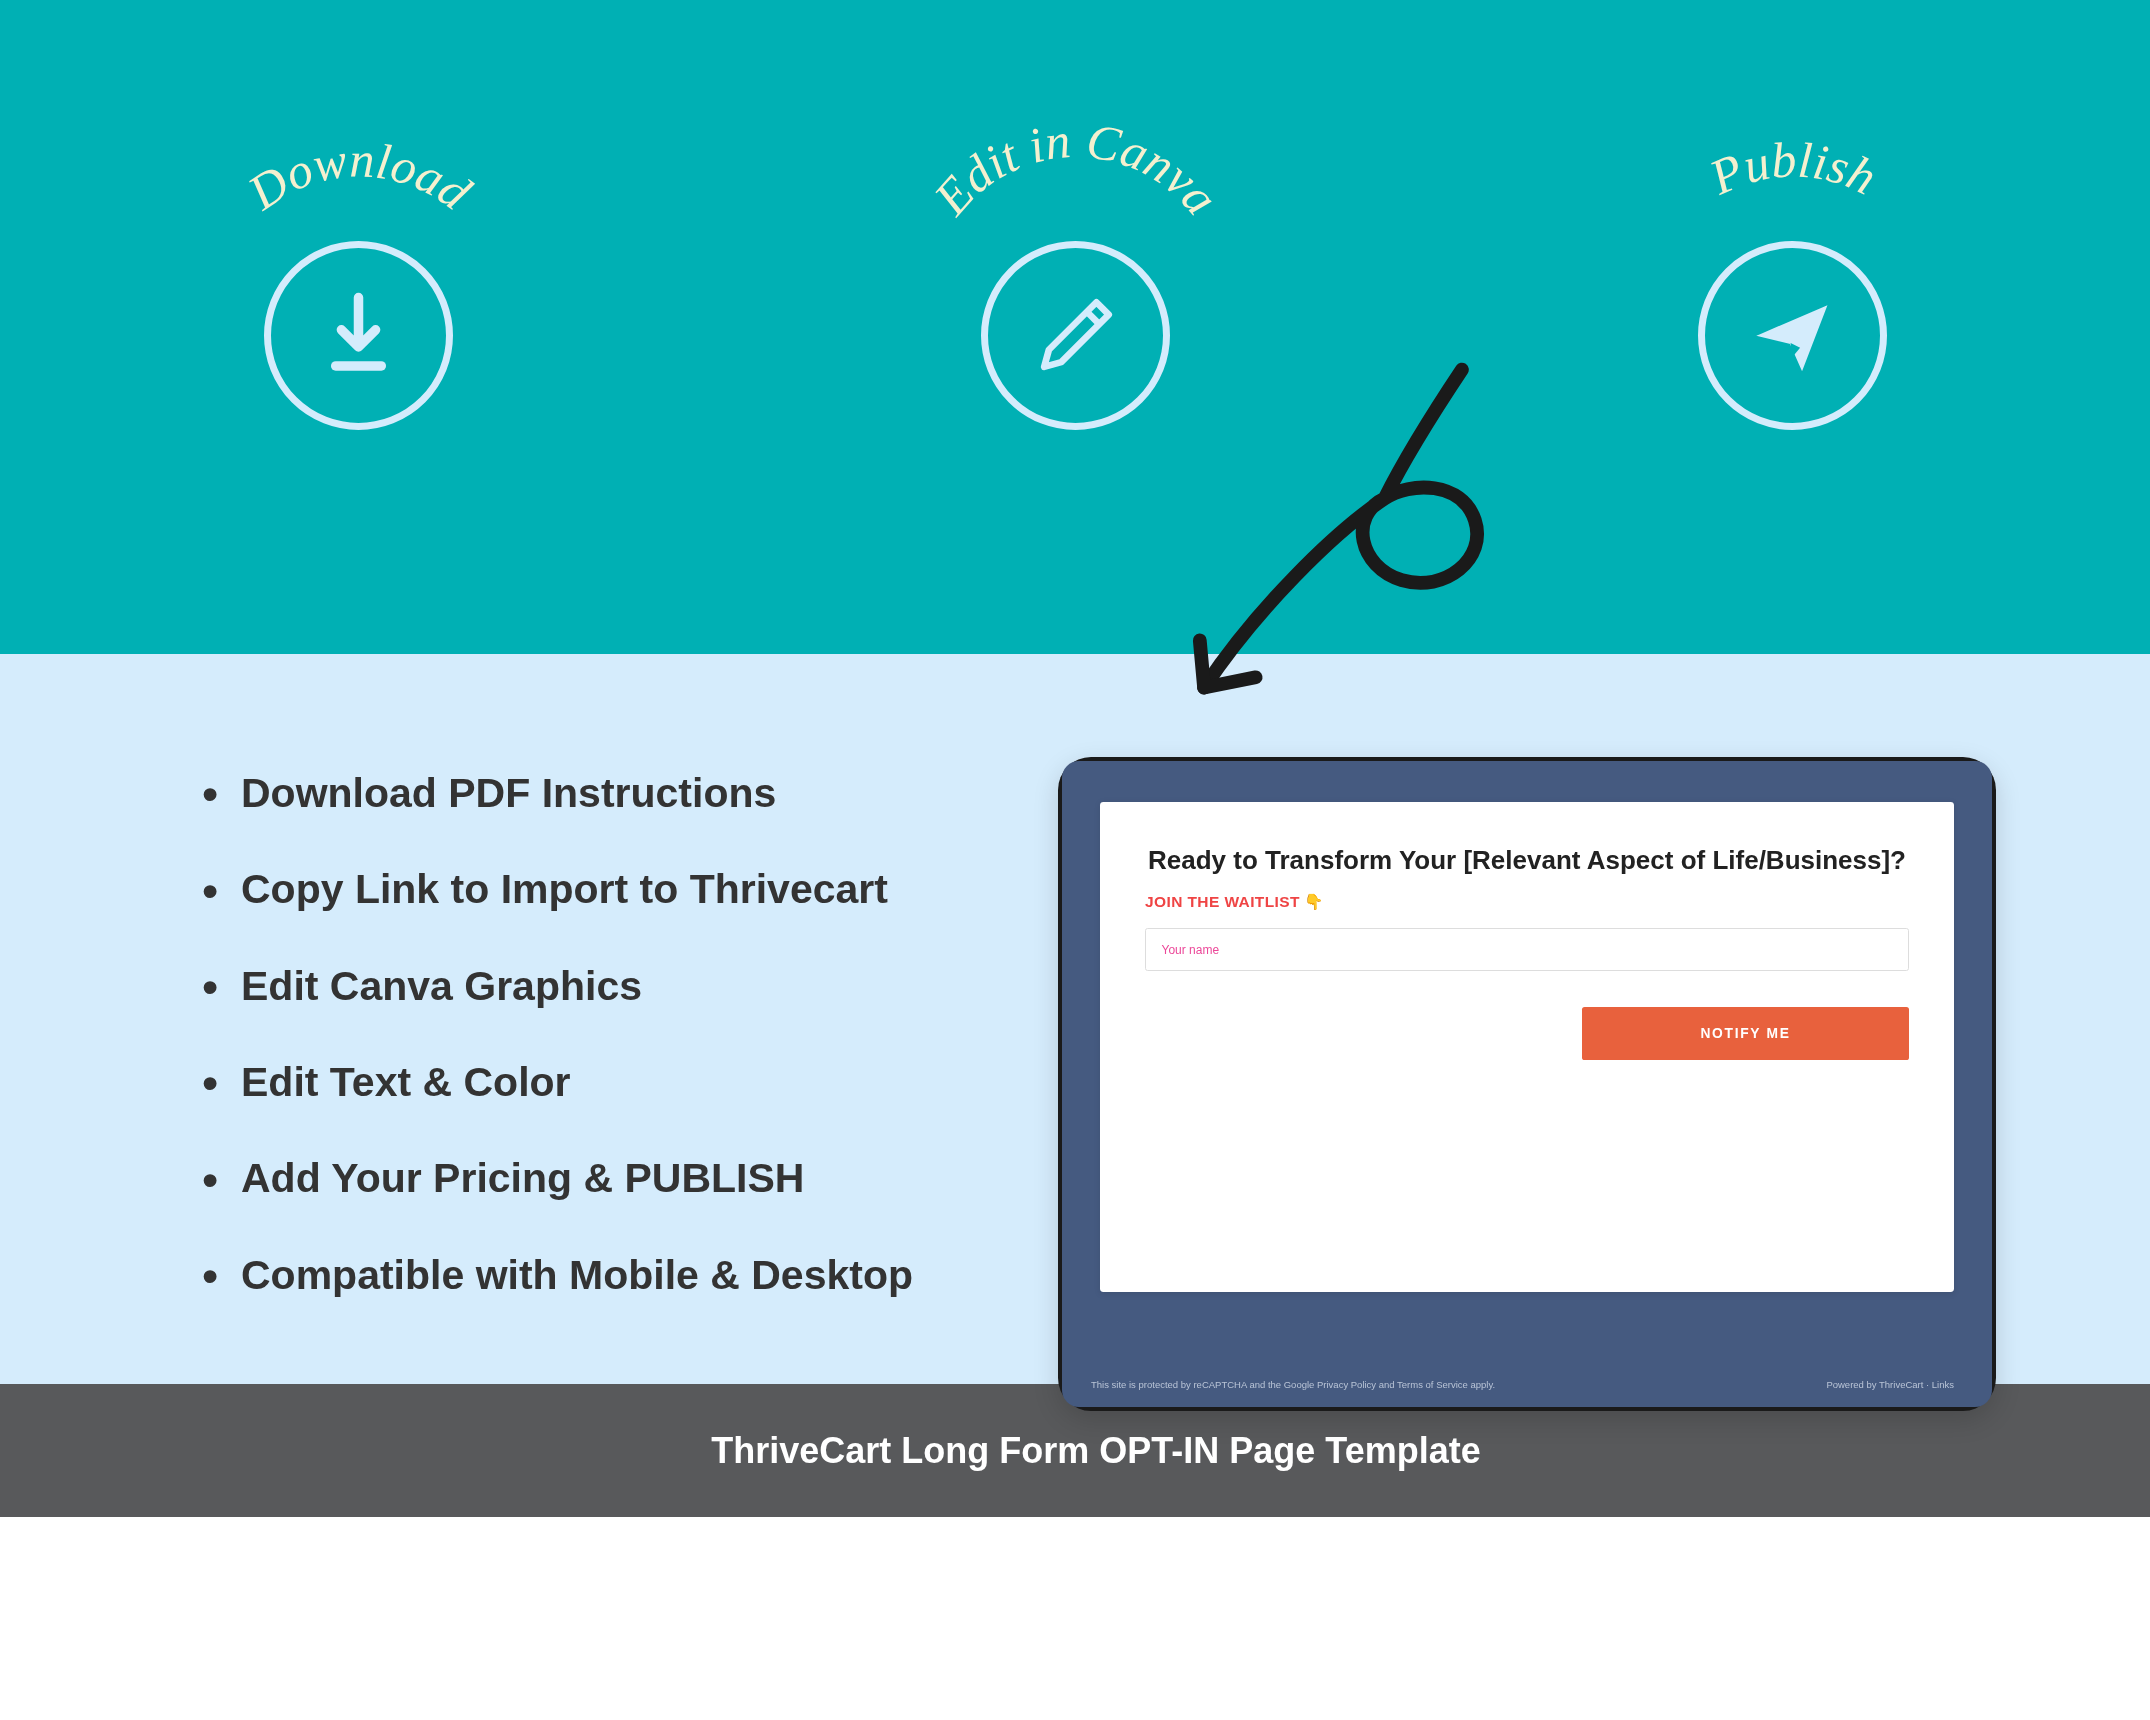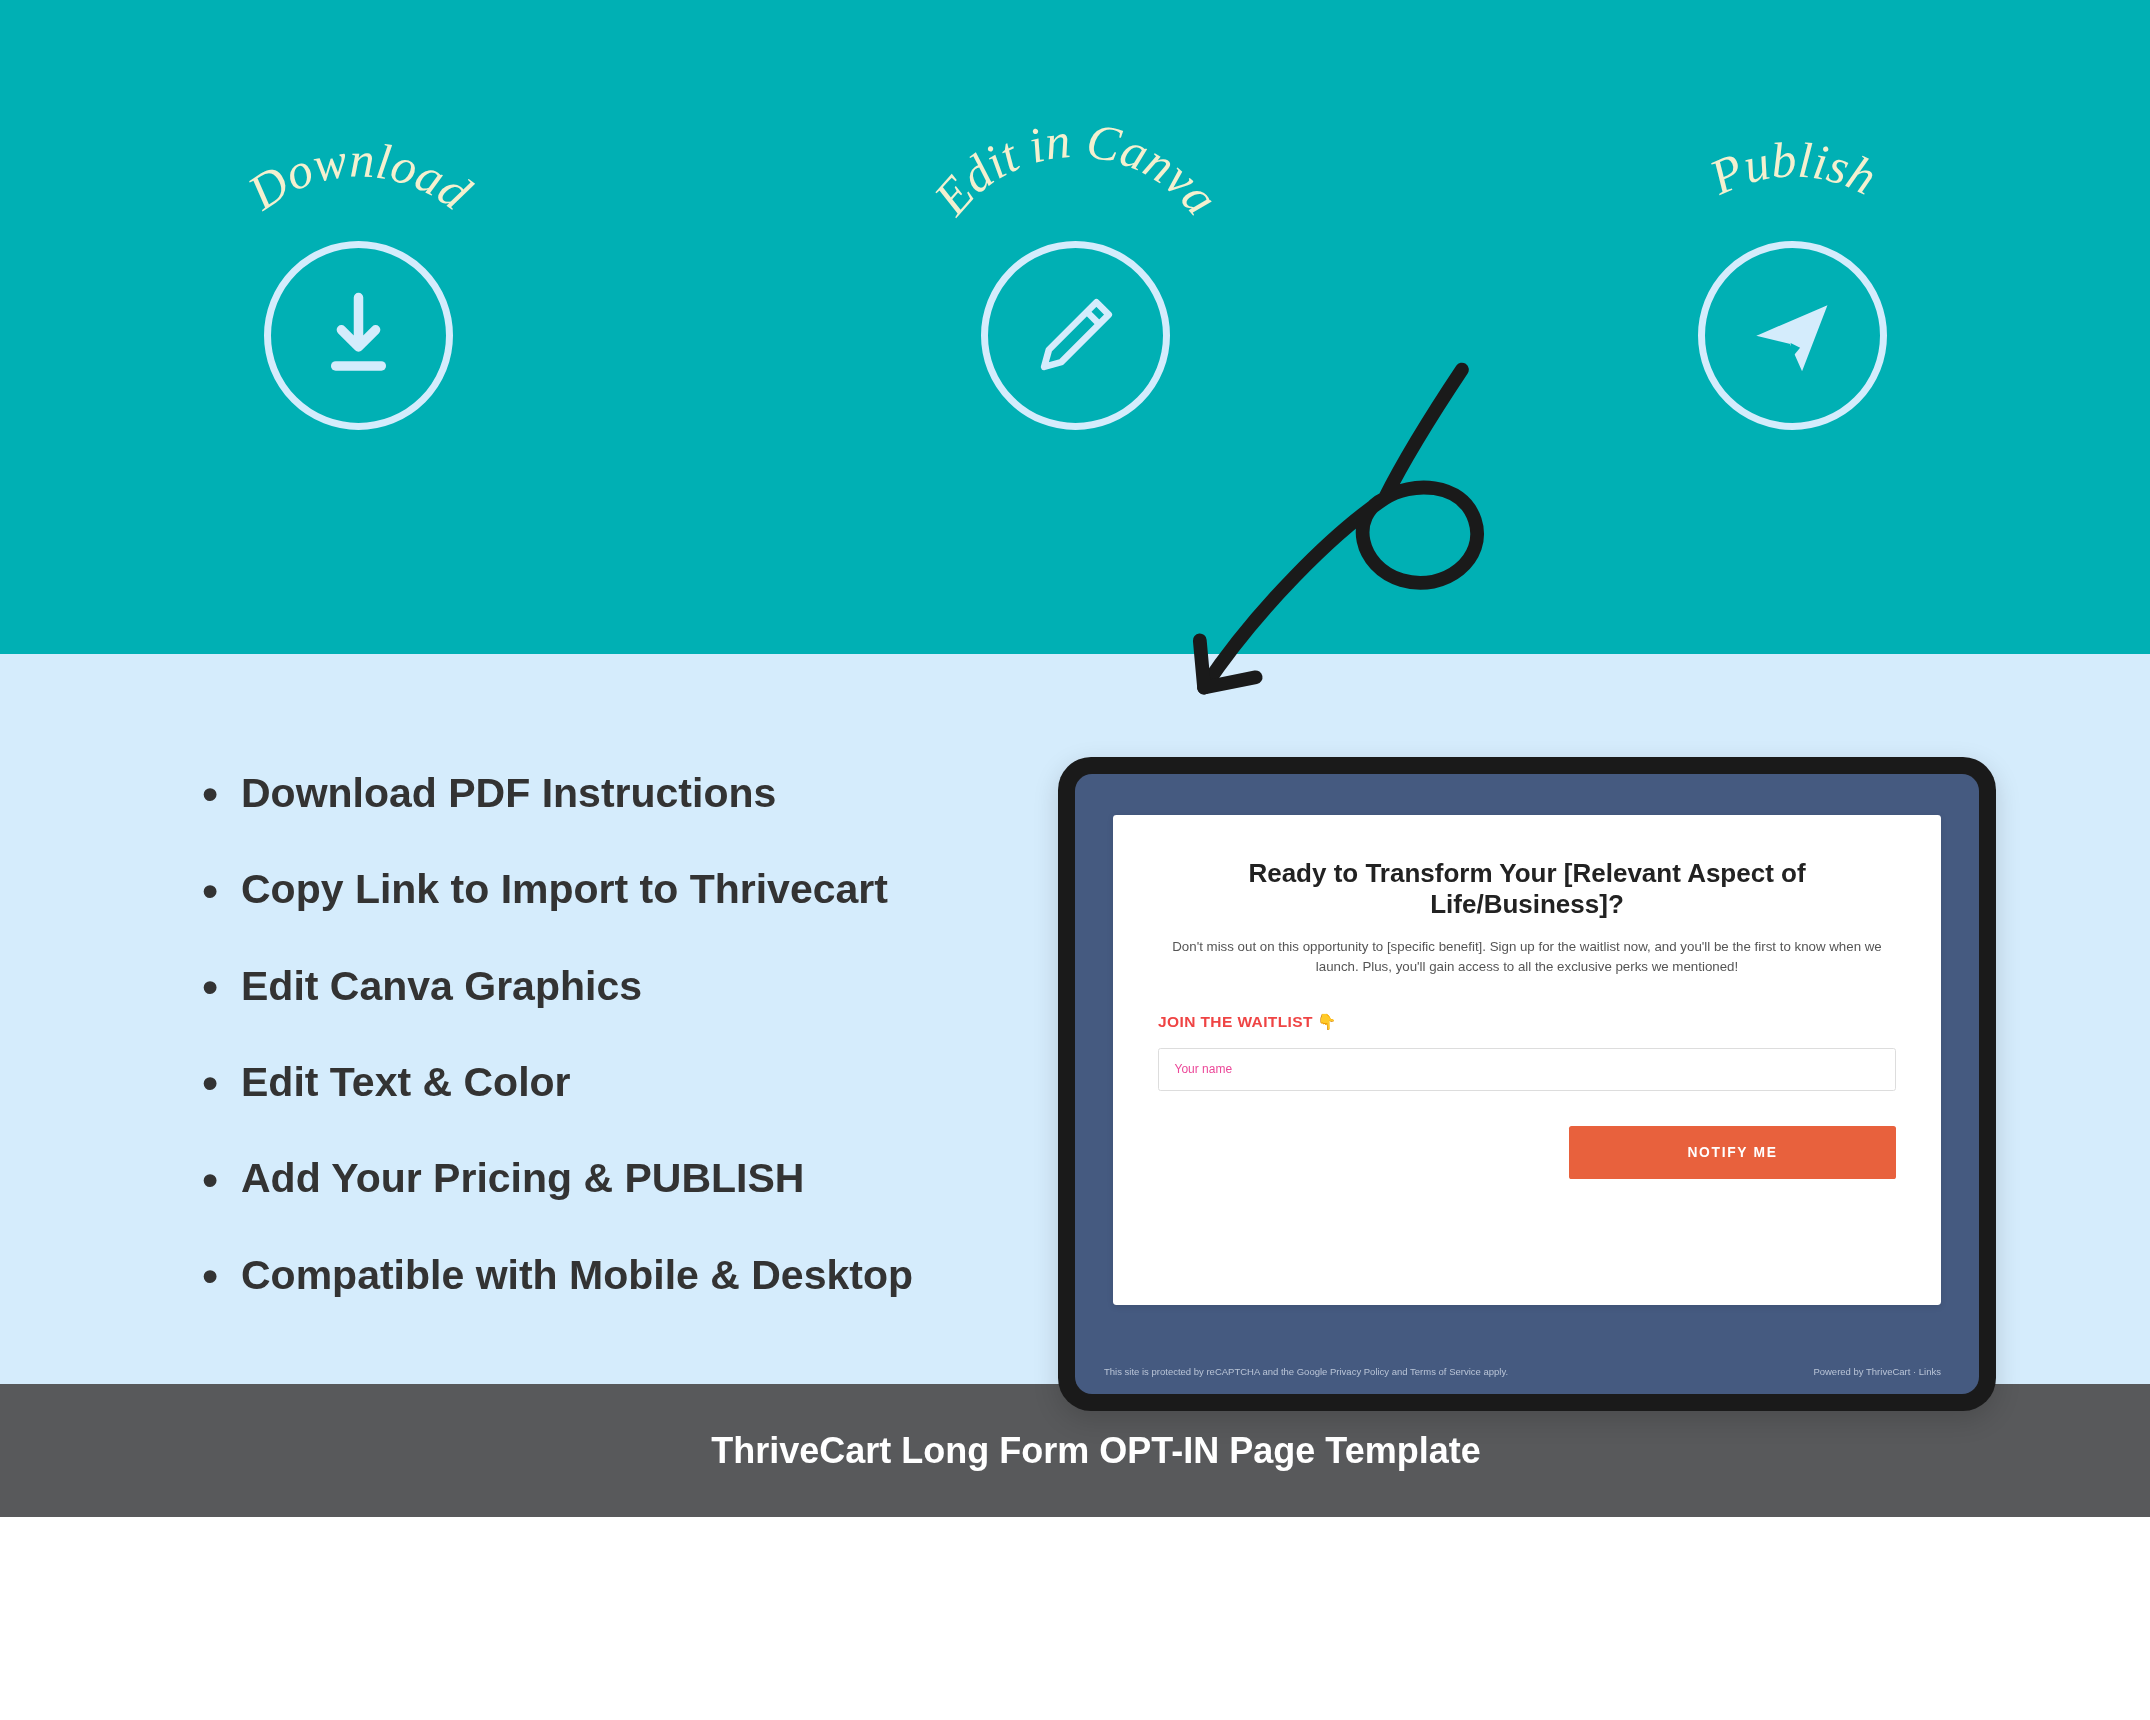--- a/index.html
+++ b/index.html
@@ -89,21 +89,21 @@
   }
 
   .tablet {
     position: absolute;
     right: 155px;
     top: 103px;
     width: 938px;
     height: 654px;
     background: #1a1a1a;
     border-radius: 33px;
-    padding: 17px;
+    padding: 4px;
     box-shadow: 0 8.6px 26px rgba(0,0,0,0.15);
   }
   .tablet-inner {
     width: 100%;
     height: 100%;
     background: #455a80;
     border-radius: 17px;
     padding: 41px 38px;
     position: relative;
   }
@@ -260,21 +260,20 @@
     <li>Edit Canva Graphics</li>
     <li>Edit Text &amp; Color</li>
     <li>Add Your Pricing &amp; PUBLISH</li>
     <li>Compatible with Mobile &amp; Desktop</li>
   </ul>
 
   <div class="tablet">
     <div class="tablet-inner">
       <div class="form-card">
         <div class="form-title">Ready to Transform Your [Relevant Aspect of Life/Business]?</div>
-        <div class="form-subtitle">Don't miss out on this opportunity to [specific benefit]. Sign up for the waitlist now, and you'll be the first to know when we launch. Plus, you'll gain access to all the exclusive perks we mentioned!</div>
         <div class="form-label">JOIN THE WAITLIST 👇</div>
         <div class="form-input">Your name</div>
         <div class="form-button">NOTIFY ME</div>
       </div>
       <div class="tablet-footer">
         <span>This site is protected by reCAPTCHA and the Google Privacy Policy and Terms of Service apply.</span>
         <span>Powered by ThriveCart · Links</span>
       </div>
     </div>
   </div>

